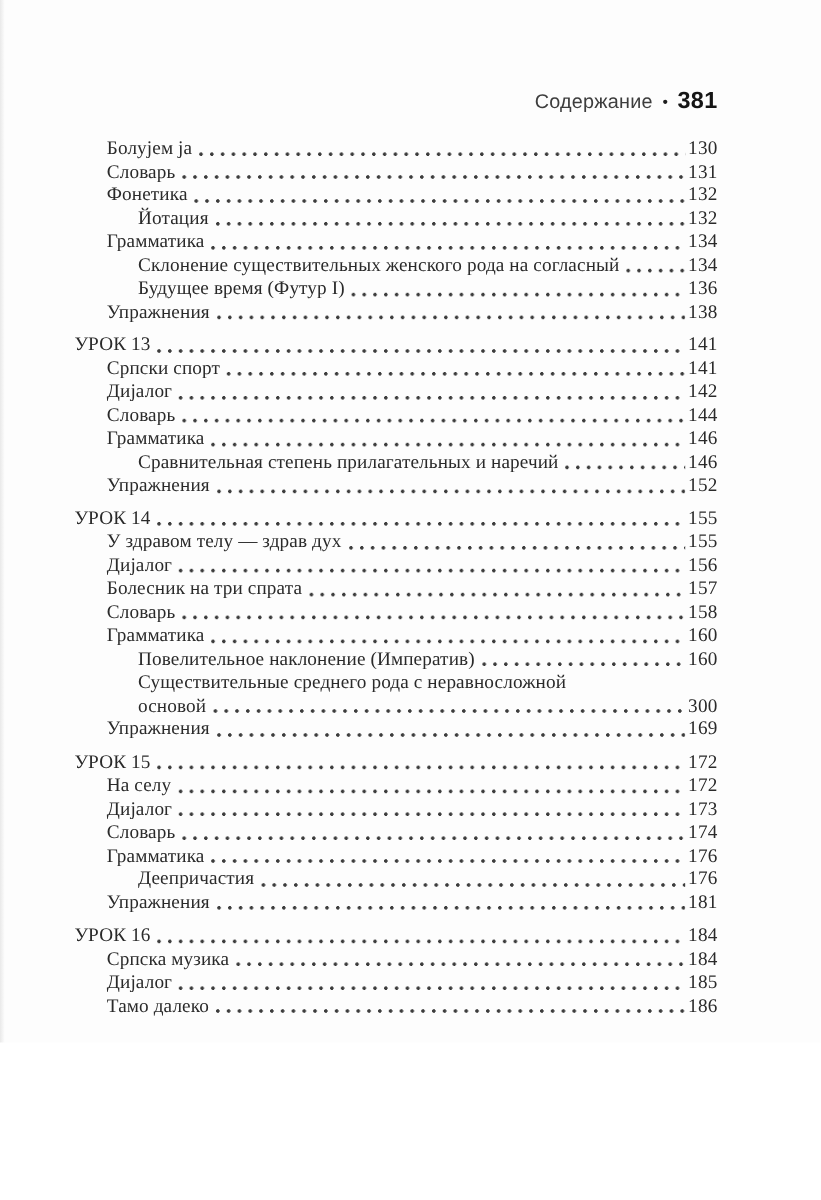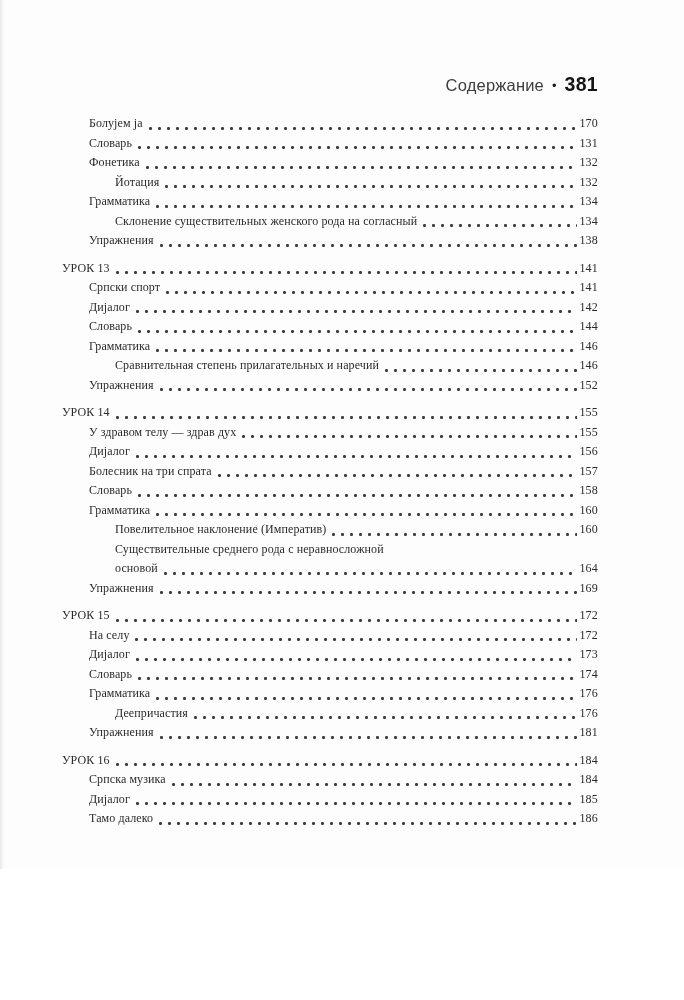--- a/index.html
+++ b/index.html
@@ -51,21 +51,21 @@
     color: #151515;
     letter-spacing: 0.3px;
   }
   .toc-section + .toc-section {
     margin-top: 8px;
     text-align: right;
   }
   .row {
     display: flex;
     align-items: flex-end;
-    font-size: 12px;
+    font-size: 16px;
     line-height: 19.5px;
     white-space: nowrap;
   }
   .row.indent0 { padding-left: 0; }
   .row.indent1 { padding-left: 27px; }
   .row.indent2 { padding-left: 53px; }
   .row .label {
     letter-spacing: 0.1px;
   }
   .row .dots {
@@ -89,21 +89,21 @@
 <div class="page">
   <div class="content">
     <div class="header">
       <span class="title">Содержание</span><span class="bullet">•</span><span class="pagenum">381</span>
     </div>
     <div class="toc" id="toc-list">
         <div class="toc-section">
           <div class="row indent1">
             <span class="label">Болујем ја</span>
             <span class="dots"></span>
-            <span class="pg">170</span>
+            <span class="pg">130</span>
           </div>
           <div class="row indent1">
             <span class="label">Словарь</span>
             <span class="dots"></span>
             <span class="pg">131</span>
           </div>
           <div class="row indent1">
             <span class="label">Фонетика</span>
             <span class="dots"></span>
             <span class="pg">132</span>
@@ -116,20 +116,25 @@
           <div class="row indent1">
             <span class="label">Грамматика</span>
             <span class="dots"></span>
             <span class="pg">134</span>
           </div>
           <div class="row indent2">
             <span class="label">Склонение существительных женского рода на согласный</span>
             <span class="dots"></span>
             <span class="pg">134</span>
           </div>
+          <div class="row indent2">
+            <span class="label">Будущее время (Футур I)</span>
+            <span class="dots"></span>
+            <span class="pg">136</span>
+          </div>
           <div class="row indent1">
             <span class="label">Упражнения</span>
             <span class="dots"></span>
             <span class="pg">138</span>
           </div>
         </div>
         <div class="toc-section">
           <div class="row indent0">
             <span class="label">УРОК 13</span>
             <span class="dots"></span>
@@ -201,21 +206,21 @@
             <span class="label">Повелительное наклонение (Императив)</span>
             <span class="dots"></span>
             <span class="pg">160</span>
           </div>
           <div class="row indent2">
             <span class="label">Существительные среднего рода с неравносложной</span>
           </div>
           <div class="row indent2">
             <span class="label">основой</span>
             <span class="dots"></span>
-            <span class="pg">164</span>
+            <span class="pg">300</span>
           </div>
           <div class="row indent1">
             <span class="label">Упражнения</span>
             <span class="dots"></span>
             <span class="pg">169</span>
           </div>
         </div>
         <div class="toc-section">
           <div class="row indent0">
             <span class="label">УРОК 15</span>

